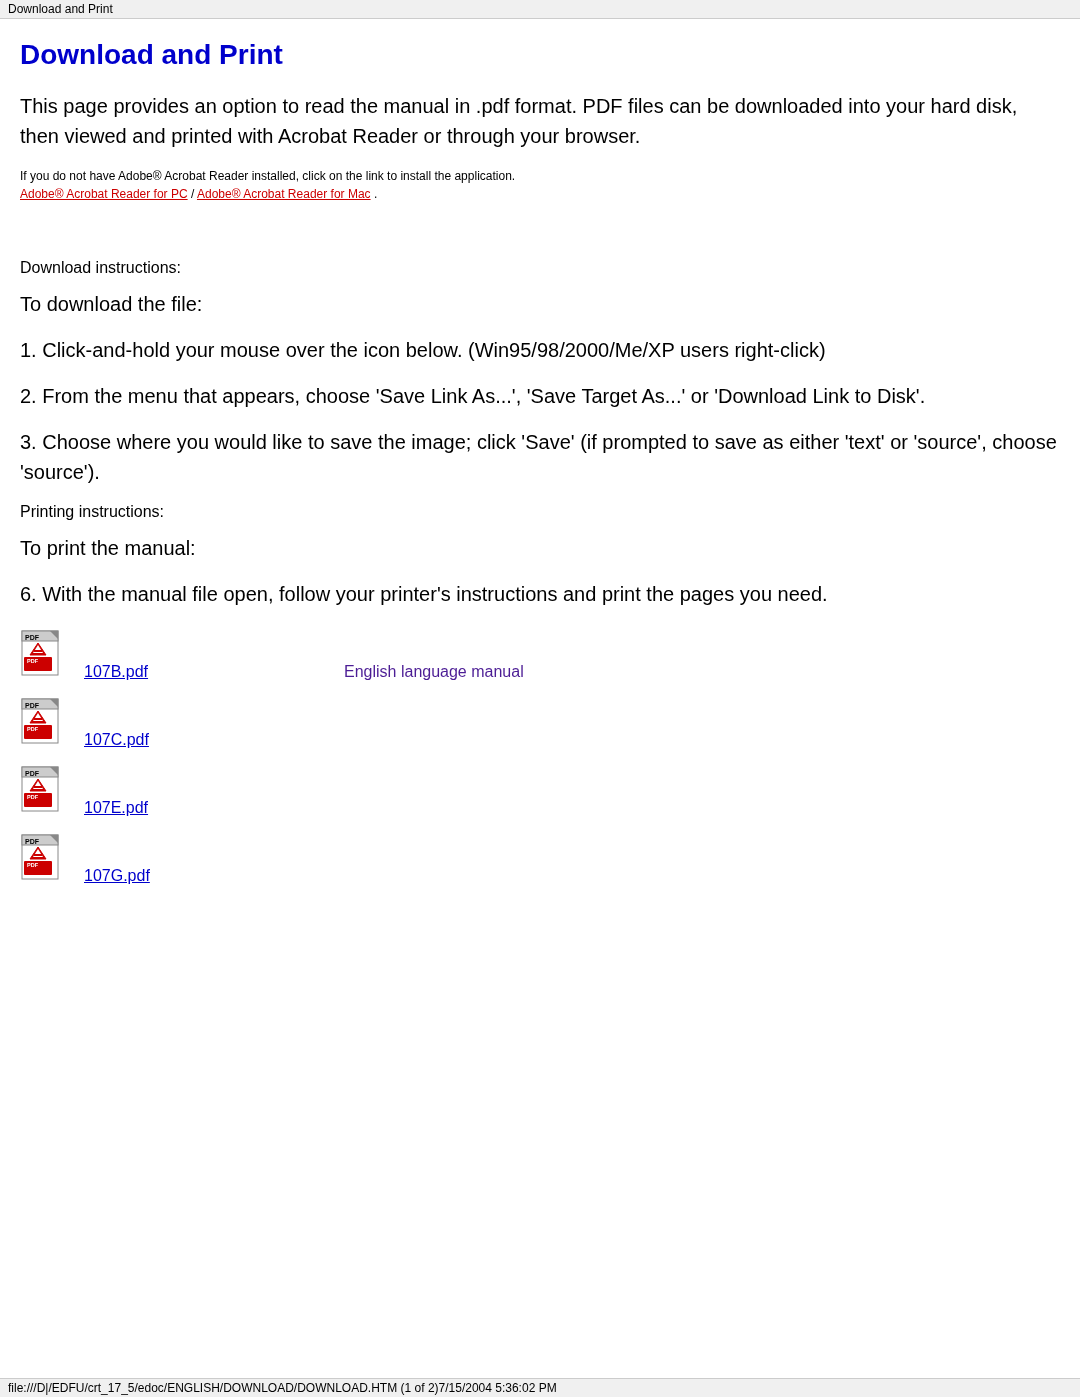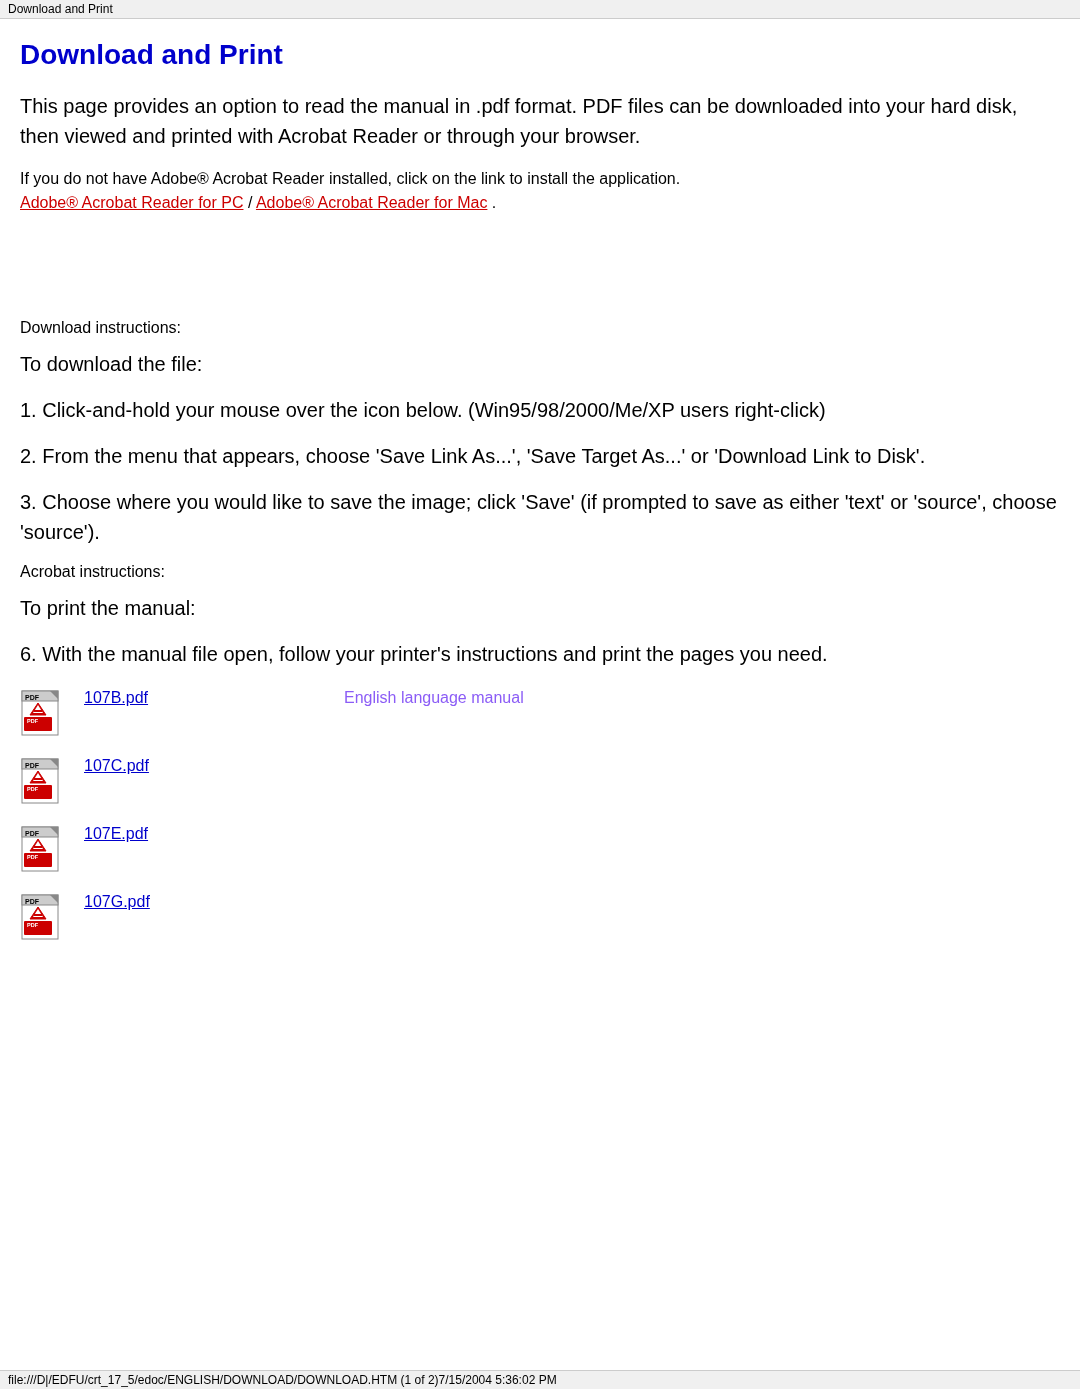--- a/index.html
+++ b/index.html
@@ -40,23 +40,23 @@
     }
 
     .intro-text {
       font-size: 20px;
       line-height: 1.5;
       margin-bottom: 16px;
       font-family: Arial, sans-serif;
     }
 
     .acrobat-links {
-      font-size: 16px;
+      font-size: 12px;
       line-height: 1.5;
-      margin-bottom: 64px;
+      margin-bottom: 16px;
       font-family: Arial, sans-serif;
     }
 
     .acrobat-links a {
       color: #cc0000;
     }
 
     .section-heading {
       font-size: 16px;
       font-family: Arial, sans-serif;
@@ -73,49 +73,49 @@
     .spacer {
       height: 20px;
     }
 
     .pdf-list {
       margin-top: 20px;
     }
 
     .pdf-row {
       display: flex;
-      align-items: flex-start;
+      align-items: flex-end;
       margin-bottom: 16px;
     }
 
     .pdf-icon {
       width: 52px;
       height: 52px;
       margin-right: 12px;
       flex-shrink: 0;
     }
 
     .pdf-link {
       color: #0000cc;
       text-decoration: underline;
       font-family: Arial, sans-serif;
       font-size: 16px;
       min-width: 120px;
     }
 
     .pdf-description {
-      color: #8b5cf6;
+      color: #4c1d95;
       font-family: Arial, sans-serif;
       font-size: 16px;
       margin-left: 140px;
     }
 
     .status-bar {
       position: fixed;
-      bottom: 8px;
+      bottom: 0;
       left: 0;
       width: 1080px;
       background: #f0f0f0;
       border-top: 1px solid #ccc;
       padding: 2px 8px;
       font-size: 12px;
       font-family: Arial, sans-serif;
       color: #000;
     }
 
@@ -153,21 +153,21 @@
   <p class="section-heading">Download instructions:</p>
 
   <p class="instruction-text">To download the file:</p>
 
   <p class="instruction-text">1. Click-and-hold your mouse over the icon below. (Win95/98/2000/Me/XP users right-click)</p>
 
   <p class="instruction-text">2. From the menu that appears, choose 'Save Link As...', 'Save Target As...' or 'Download Link to Disk'.</p>
 
   <p class="instruction-text">3. Choose where you would like to save the image; click 'Save' (if prompted to save as either 'text' or 'source', choose 'source').</p>
 
-  <p class="section-heading">Acrobat instructions:</p>
+  <p class="section-heading">Printing instructions:</p>
 
   <p class="instruction-text">To print the manual:</p>
 
   <p class="instruction-text">6. With the manual file open, follow your printer's instructions and print the pages you need.</p>
 
   <div class="pdf-list">
 
     <div class="pdf-row">
       <svg class="pdf-icon pdf-icon-svg" viewBox="0 0 52 52" xmlns="http://www.w3.org/2000/svg">
         <rect x="2" y="2" width="36" height="44" fill="white" stroke="#888" stroke-width="1"></rect>

